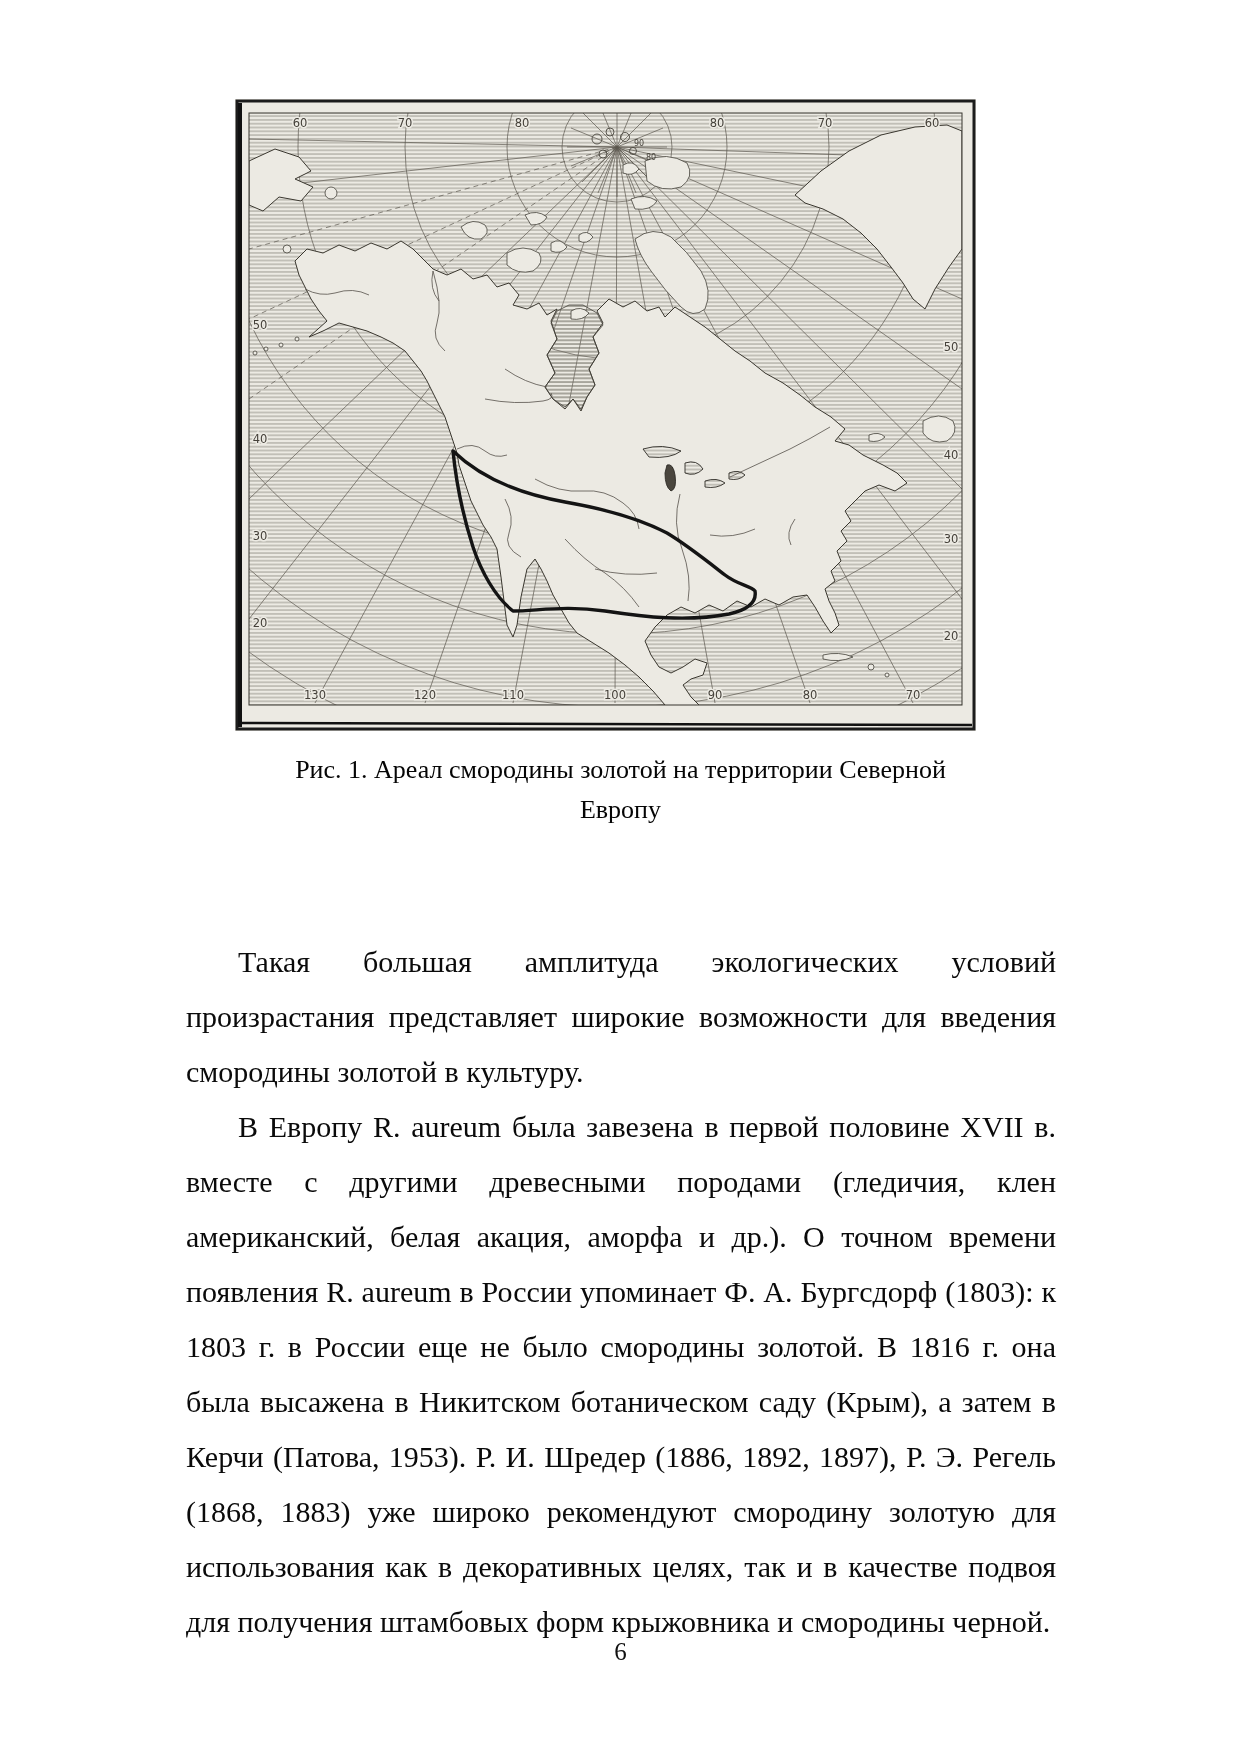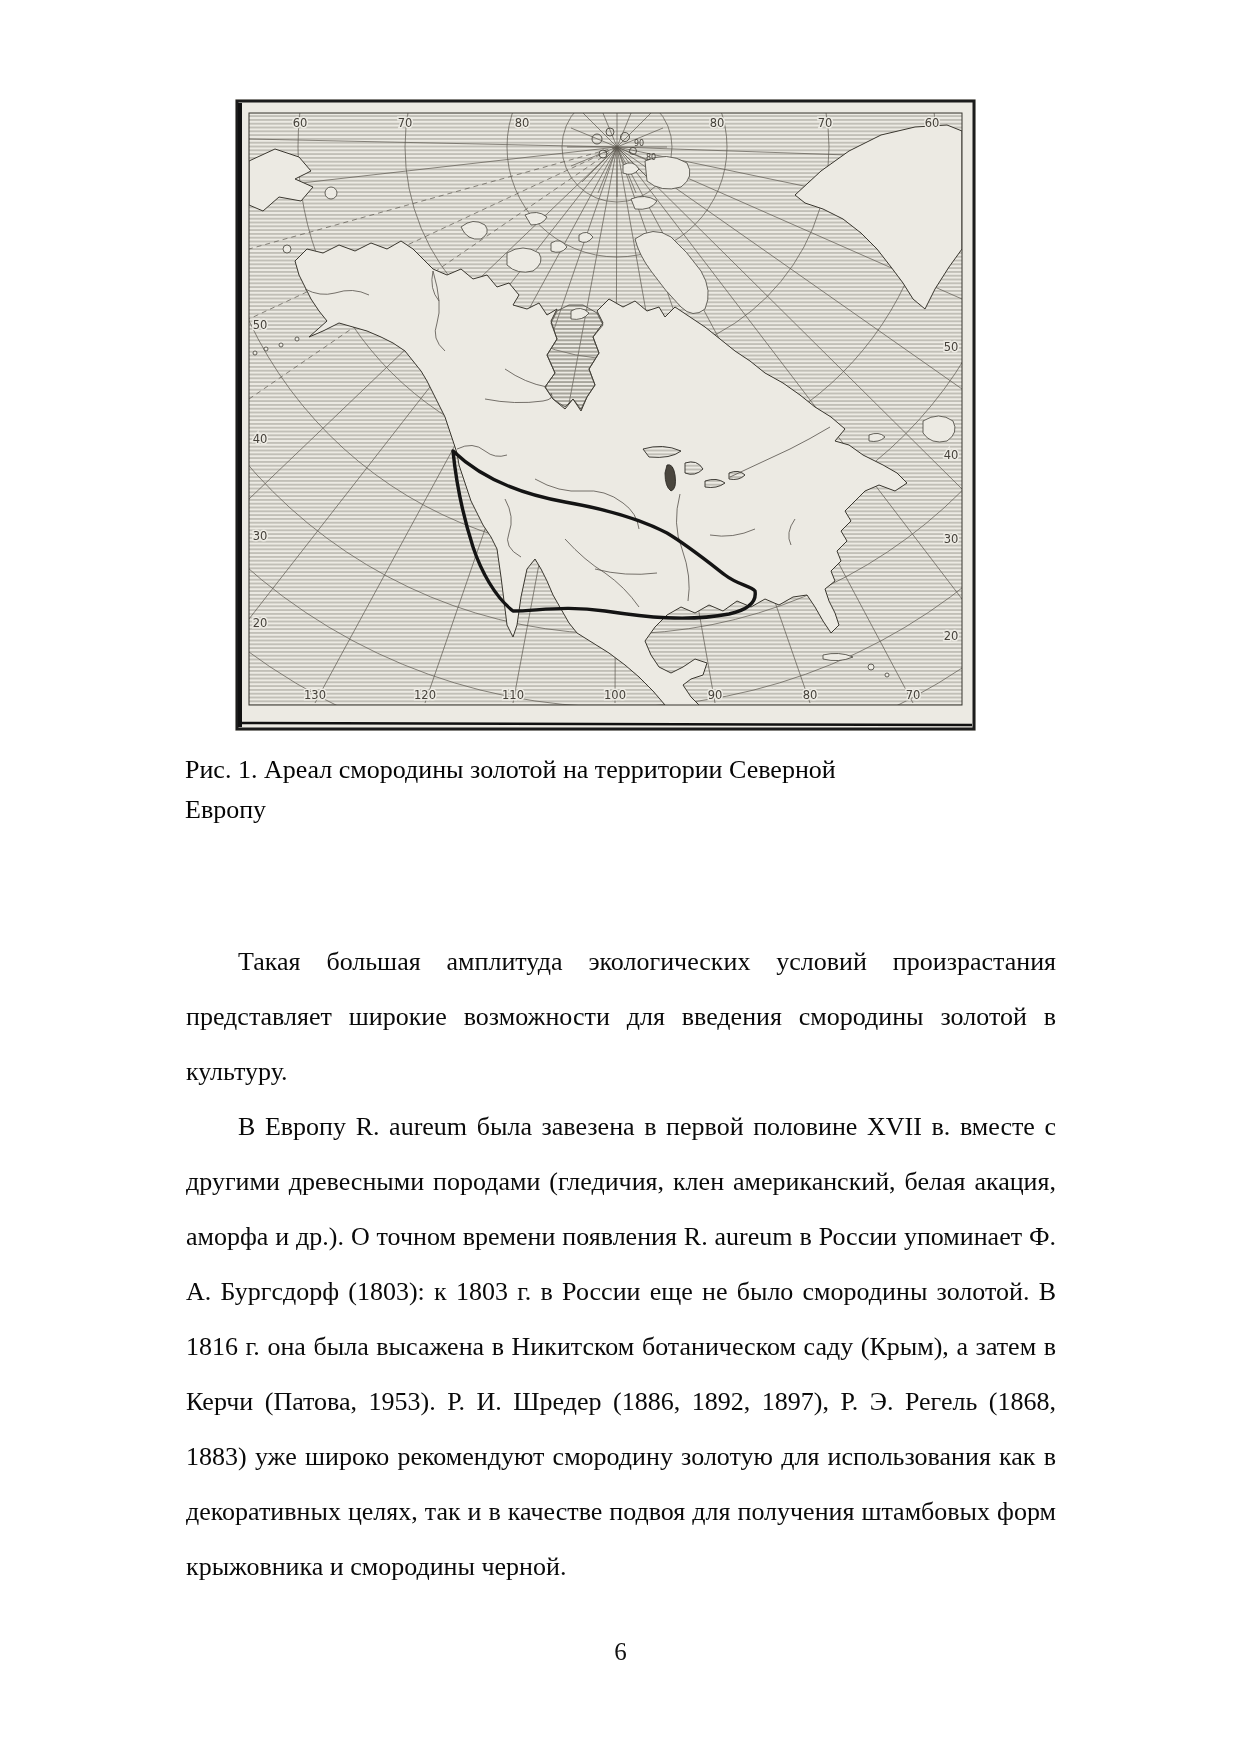--- a/index.html
+++ b/index.html
@@ -7,26 +7,26 @@
     width:1241px;height:1755px;background:#ffffff;
     font-family:"Liberation Serif", serif;color:#0e0e0e;
     position:relative;overflow:hidden;
   }
   .page{position:absolute;inset:0;background:#ffffff;}
   
   .figure{position:absolute;left:235px;top:99px;width:721px;height:632px;}
   .map-svg{display:block;width:741px;height:632px;}
   .caption{
     position:absolute;left:185px;top:750px;width:871px;
-    font-size:26px;line-height:40px;color:#050505;
+    text-align:center;font-size:26px;line-height:40px;color:#050505;
   }
   
   .bodytext{
     position:absolute;left:186px;top:934px;width:870px;
-    font-size:26px;line-height:55px;text-align:justify;color:#0a0a0a;
+    font-size:30px;line-height:55px;text-align:justify;color:#0a0a0a;
   }
   .bodytext p{margin:0;text-indent:52px;}
   
   .pagenum{
     position:absolute;left:0;top:1638px;width:1241px;
     text-align:center;font-size:25px;color:#111;
   }
   
   .coast{fill:#eceae3;stroke:#3a372f;stroke-width:1;}
   .coast-thin{fill:#eceae3;stroke:#44413a;stroke-width:0.8;}

